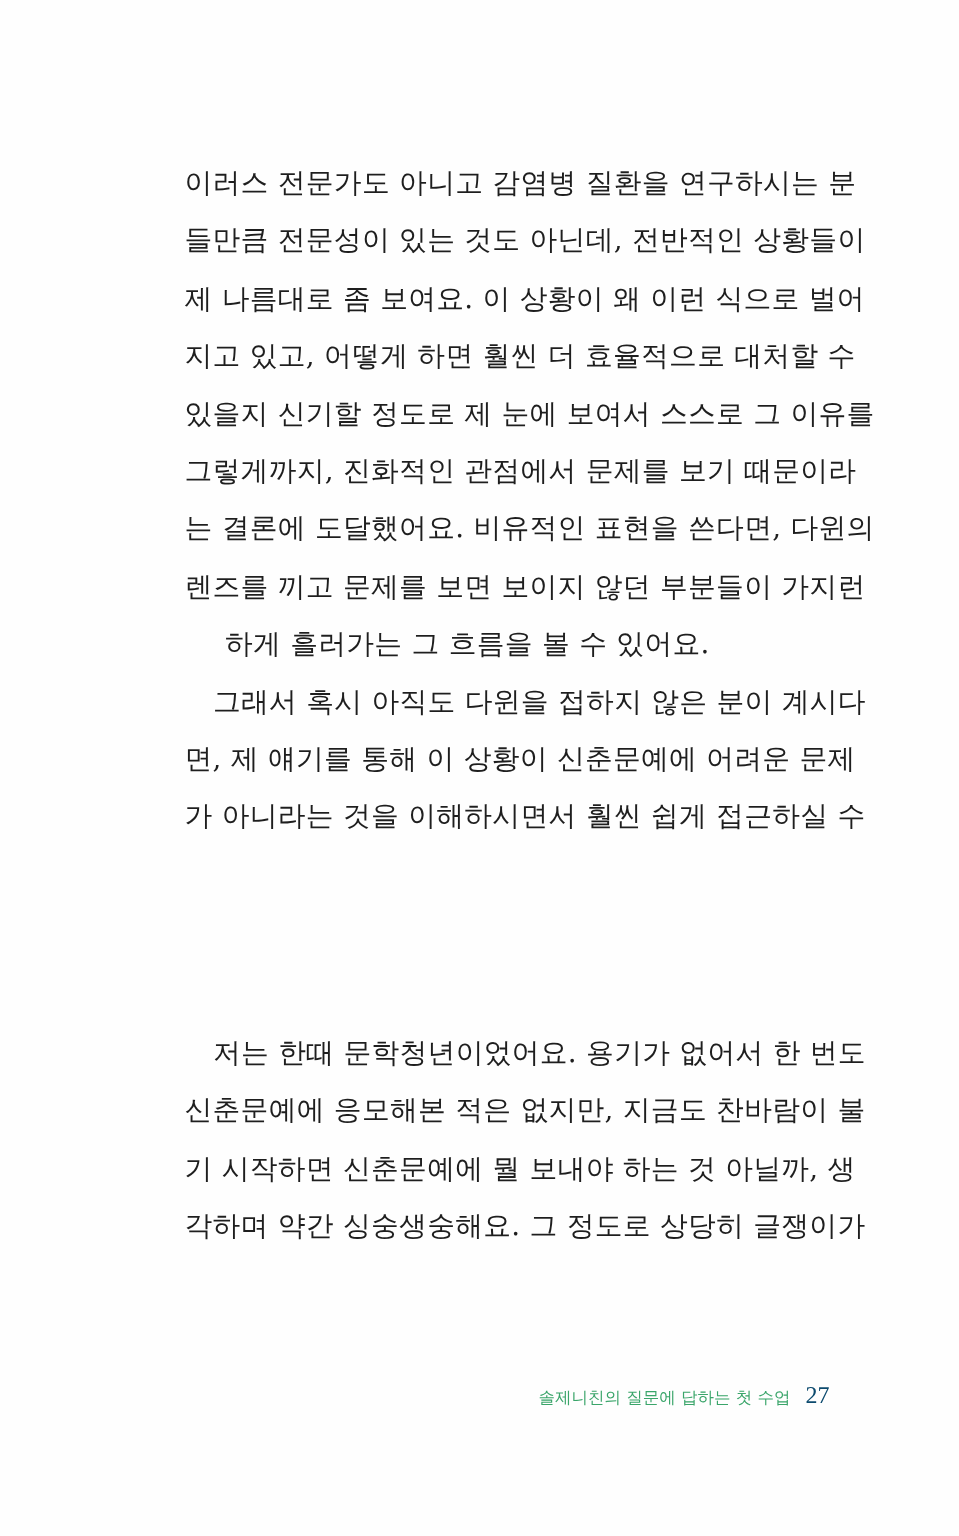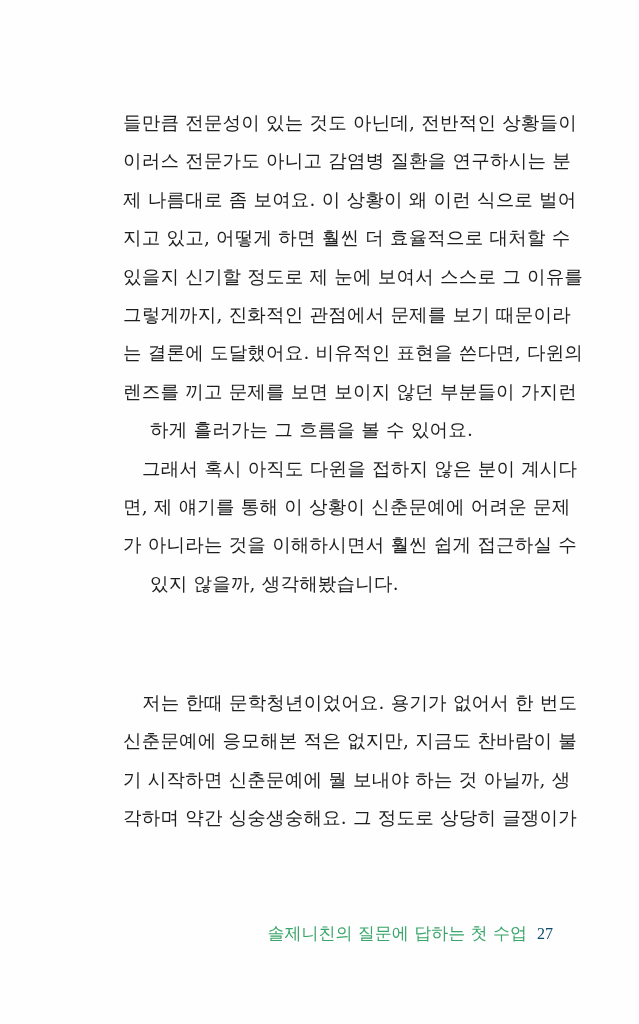--- a/index.html
+++ b/index.html
@@ -27,45 +27,44 @@
   #para-group-2 { top: 684px; }
   .footer {
     position: absolute;
     right: 86px;
     top: 922px;
     font-family: "DejaVu Sans", "Liberation Sans", sans-serif;
     display: flex;
     align-items: baseline;
     gap: 10px;
   }
-  .running-title { font-size: 17px; color: #3aa56a; }
+  .running-title { font-size: 11px; color: #3aa56a; }
   .page-number { font-family: "Liberation Serif", "DejaVu Serif", serif; font-size: 16px; color: #0c4a6e; }
 </style>
 </head>
 <body>
 
 <div class="page">
 
   <div class="body-text" id="para-group-1">
     <div>
+      <div class="line">이러스 전문가도 아니고 감염병 질환을 연구하시는 분</div>
       <div class="line">들만큼 전문성이 있는 것도 아닌데, 전반적인 상황들이</div>
-      <div class="line">이러스 전문가도 아니고 감염병 질환을 연구하시는 분</div>
       <div class="line">제 나름대로 좀 보여요. 이 상황이 왜 이런 식으로 벌어</div>
       <div class="line">지고 있고, 어떻게 하면 훨씬 더 효율적으로 대처할 수</div>
       <div class="line">있을지 신기할 정도로 제 눈에 보여서 스스로 그 이유를</div>
       <div class="line">그렇게까지, 진화적인 관점에서 문제를 보기 때문이라</div>
       <div class="line">는 결론에 도달했어요. 비유적인 표현을 쓴다면, 다윈의</div>
       <div class="line">렌즈를 끼고 문제를 보면 보이지 않던 부분들이 가지런</div>
       <div class="line last">하게 흘러가는 그 흐름을 볼 수 있어요.</div>
     </div>
     <div>
       <div class="line indent">그래서 혹시 아직도 다윈을 접하지 않은 분이 계시다</div>
       <div class="line">면, 제 얘기를 통해 이 상황이 신춘문예에 어려운 문제</div>
       <div class="line">가 아니라는 것을 이해하시면서 훨씬 쉽게 접근하실 수</div>
-      <div class="line last">있지 않을까, 생각해봤습니다.</div>
     </div>
   </div>
 
   <div class="body-text" id="para-group-2">
     <div>
       <div class="line indent">저는 한때 문학청년이었어요. 용기가 없어서 한 번도</div>
       <div class="line">신춘문예에 응모해본 적은 없지만, 지금도 찬바람이 불</div>
       <div class="line">기 시작하면 신춘문예에 뭘 보내야 하는 것 아닐까, 생</div>
       <div class="line">각하며 약간 싱숭생숭해요. 그 정도로 상당히 글쟁이가</div>
     </div>

